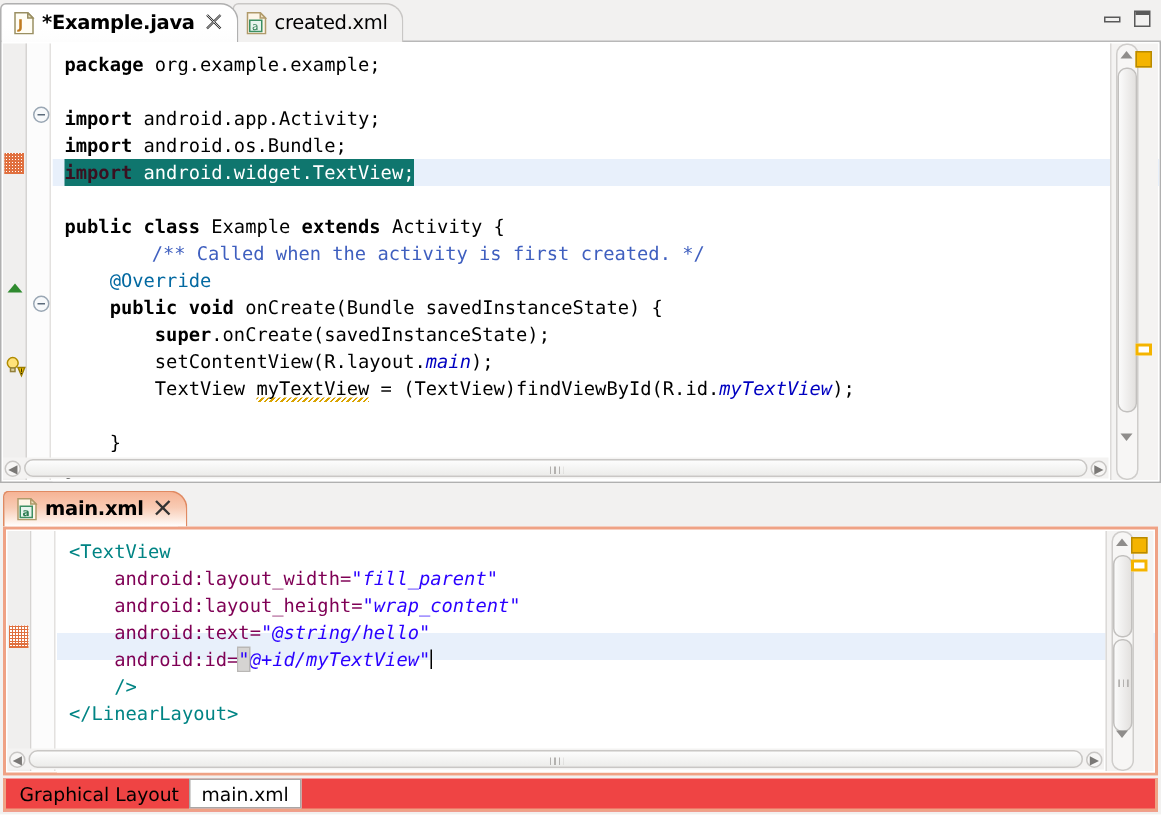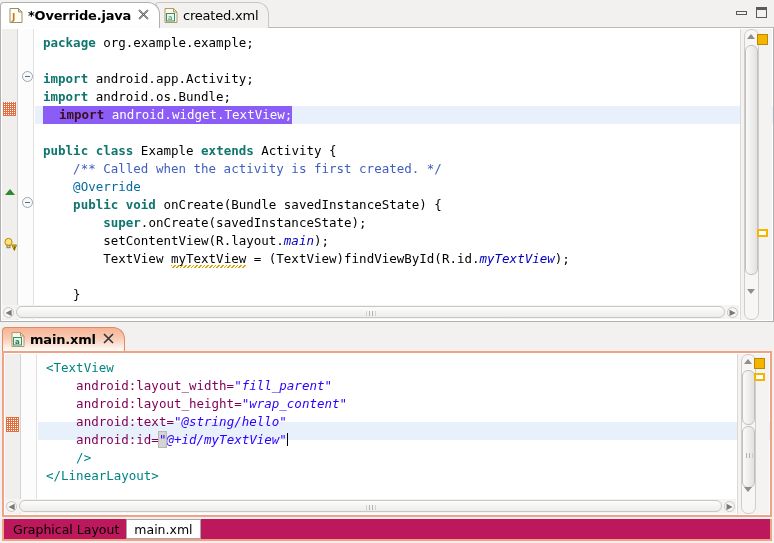--- a/index.html
+++ b/index.html
@@ -124,42 +124,42 @@
     padding: 5px 0 0 8px;
     font-family: "DejaVu Sans Mono", "Liberation Mono", monospace;
     font-size: 12.5px;
     line-height: 18px;
     white-space: pre;
     color: #000;
   }
   .ln { display: block; height: 18px; position: relative; }
 
   
-  .kw   { color: #0f766e; font-weight: bold; }
-  .jdoc { color: #3f5fbf; }
+  .kw   { color: #000000; font-weight: bold; }
+  .jdoc { color: #3f5fbf; margin-left: 28px; }
   .ann  { color: #0369a1; }
   .fld  { color: #0000c0; font-style: italic; }
   .warnu{ border-bottom: none; position: relative; }
   .warnu:after {
     content: "";
     position: absolute; left: 0; right: 0; bottom: -2px; height: 3px;
     background-image: repeating-linear-gradient(135deg,#d9a300 0 1.2px,transparent 1.2px 2.6px);
   }
 
   
   .line-hl {
     position: absolute;
     left: 0; right: 0; height: 18px;
     background: #e8f0fb;
     z-index: 0;
   }
   .tok-orange {
-    background: #8b5cf6;
+    background: #0f766e;
     color: #ffffff;
-    padding: 1px 0 2px 16px;
+    padding: 1px 0 2px 0;
     text-align: right;
   }
   .tok-orange .kw { color: #3a1020; }
 
   
   .mk-checker {
     position: absolute;
     left: 1px; width: 13px; height: 14px;
     background-image:
       repeating-linear-gradient(0deg, #e0703f 0 1px, transparent 1px 2px),
@@ -292,21 +292,21 @@
   }
   .sel-box {
     background: #d6d4d2;
     outline: 1px solid #b9b7b5;
   }
 
   
   .pagetabs {
     position: absolute;
     left: 2px; right: 2px; bottom: 2px; height: 22px;
-    background: #be185d;
+    background: #ef4444;
     border-left: 2px solid #efa285;
     border-right: 2px solid #efa285;
     border-bottom: 2px solid #efa285;
     display: flex;
     align-items: center;
     padding-left: 2px;
   }
   .ptab {
     height: 20px;
     display: flex; align-items: center;
@@ -334,21 +334,21 @@
   <div class="tabbar">
 
     <div class="tab active-java">
       <span class="icon-java">
         <svg width="14" height="15" viewBox="0 0 14 15">
           <polygon points="1,0.5 9.5,0.5 13,4 13,14.5 1,14.5" fill="#fffdf4" stroke="#9a8f62"></polygon>
           <polygon points="9.5,0.5 13,4 9.5,4" fill="#e8e0c0" stroke="#9a8f62"></polygon>
           <text x="3" y="11.5" font-family="DejaVu Sans, sans-serif" font-size="9" font-weight="bold" fill="#c07b1e">J</text>
         </svg>
       </span>
-      <span class="tab-label">*Override.java</span>
+      <span class="tab-label">*Example.java</span>
       <span class="tab-close">
         <svg width="11" height="11" viewBox="0 0 11 11">
           <path d="M1,1 L10,10 M10,1 L1,10" stroke="#333" stroke-width="1.6" fill="none"></path>
           <path d="M1,1 L10,10 M10,1 L1,10" stroke="#fff" stroke-width="0.5" fill="none"></path>
         </svg>
       </span>
     </div>
 
     <div class="tab inactive">
       <span class="icon-xml">

